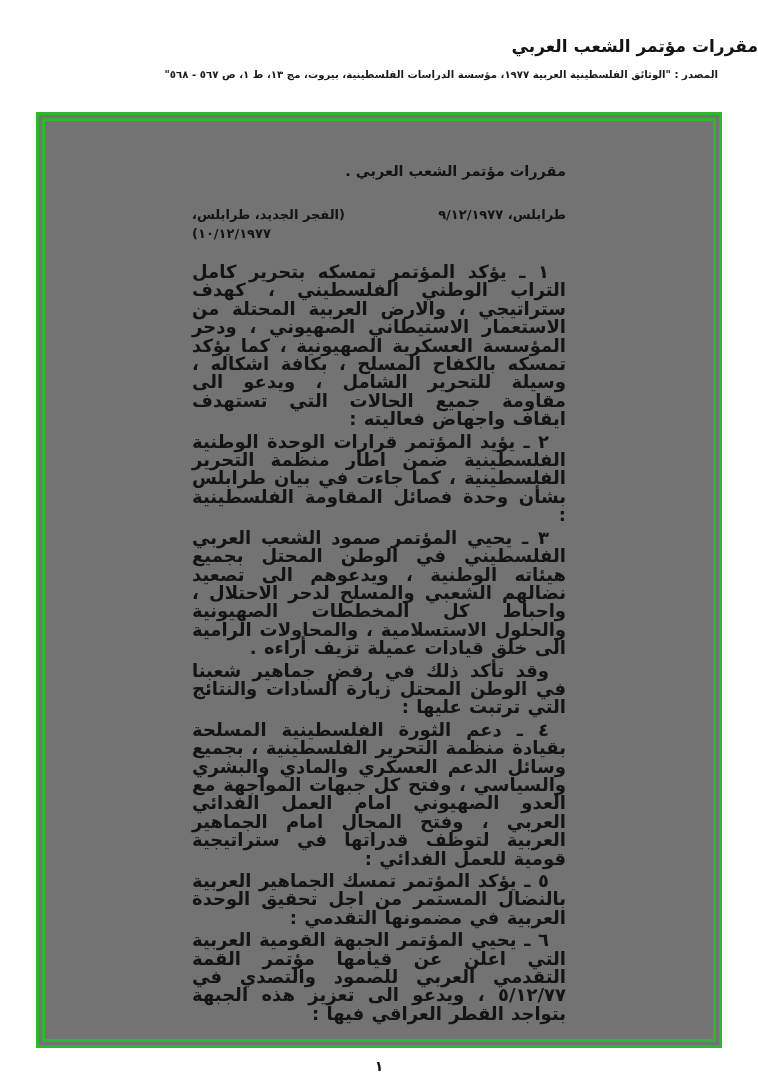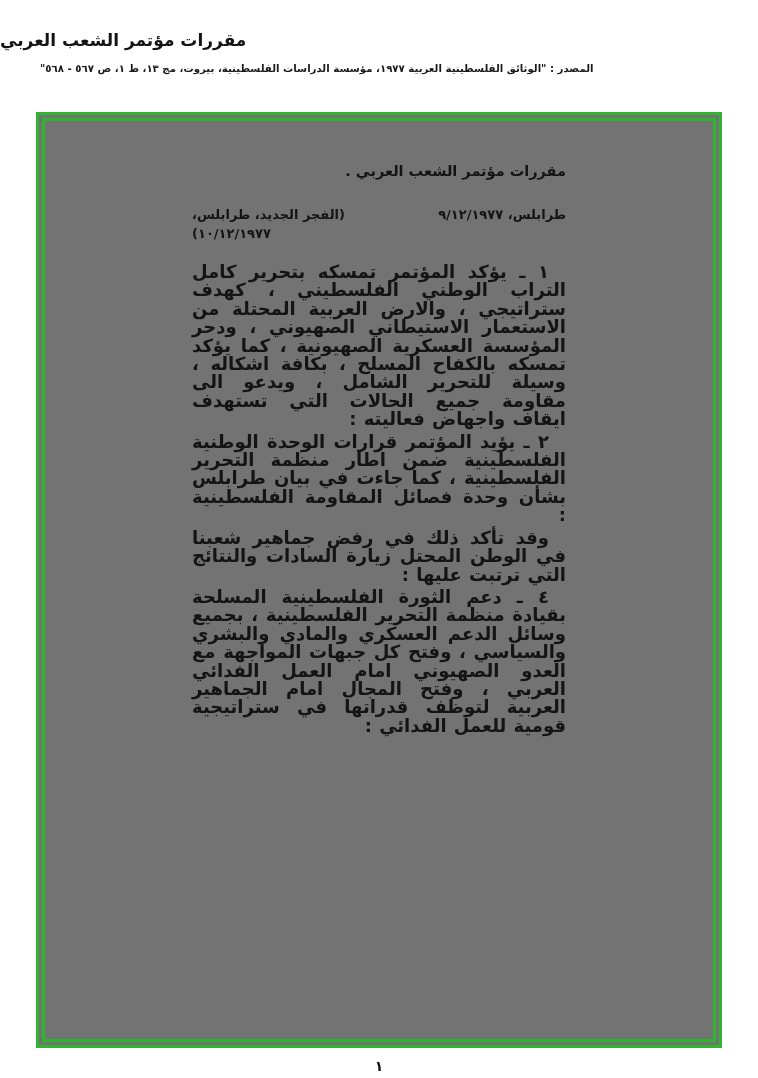--- a/index.html
+++ b/index.html
@@ -14,23 +14,23 @@
   }
   .page {
     position: relative;
     width: 758px;
     height: 1078px;
     direction: rtl;
   }
   
   .page-header {
     position: absolute;
-    top: 30px;
+    top: 36px;
     left: 0; right: 0;
-    text-align: left;
+    text-align: right;
   }
   .page-title {
     font-size: 17px;
     font-weight: 700;
     letter-spacing: 0.5px;
   }
   .source-line {
     margin-top: 13px;
     font-size: 10.2px;
     font-weight: 700;
@@ -115,22 +115,25 @@
 
         <div class="doc-title">مقررات مؤتمر الشعب العربي .</div>
 
         <div class="dateline">
           <span class="dateline-place">طرابلس، ٩/١٢/١٩٧٧</span>
           <span class="dateline-citation">(الفجر الجديد، طرابلس، ١٠/١٢/١٩٧٧)</span>
         </div>
 
         <p>١ ـ يؤكد المؤتمر تمسكه بتحرير كامل التراب الوطني الفلسطيني ، كهدف ستراتيجي ، والارض العربية المحتلة من الاستعمار الاستيطاني الصهيوني ، ودحر المؤسسة العسكرية الصهيونية ، كما يؤكد تمسكه بالكفاح المسلح ، بكافة اشكاله ، وسيلة للتحرير الشامل ، ويدعو الى مقاومة جميع الحالات التي تستهدف ايقاف واجهاض فعاليته :</p>
         <p>٢ ـ يؤيد المؤتمر قرارات الوحدة الوطنية الفلسطينية ضمن اطار منظمة التحرير الفلسطينية ، كما جاءت في بيان طرابلس بشأن وحدة فصائل المقاومة الفلسطينية :</p>
+        <p>٣ ـ يحيي المؤتمر صمود الشعب العربي الفلسطيني في الوطن المحتل بجميع هيئاته الوطنية ، ويدعوهم الى تصعيد نضالهم الشعبي والمسلح لدحر الاحتلال ، واحباط كل المخططات الصهيونية والحلول الاستسلامية ، والمحاولات الرامية الى خلق قيادات عميلة تزيف أراءه .</p>
         <p>وقد تأكد ذلك في رفض جماهير شعبنا في الوطن المحتل زيارة السادات والنتائج التي ترتبت عليها :</p>
         <p>٤ ـ دعم الثورة الفلسطينية المسلحة بقيادة منظمة التحرير الفلسطينية ، بجميع وسائل الدعم العسكري والمادي والبشري والسياسي ، وفتح كل جبهات المواجهة مع العدو الصهيوني امام العمل الفدائي العربي ، وفتح المجال امام الجماهير العربية لتوظف قدراتها في ستراتيجية قومية للعمل الفدائي :</p>
+        <p>٥ ـ يؤكد المؤتمر تمسك الجماهير العربية بالنضال المستمر من اجل تحقيق الوحدة العربية في مضمونها التقدمي :</p>
+        <p>٦ ـ يحيي المؤتمر الجبهة القومية العربية التي اعلن عن قيامها مؤتمر القمة التقدمي العربي للصمود والتصدي في ٥/١٢/٧٧ ، ويدعو الى تعزيز هذه الجبهة بتواجد القطر العراقي فيها :</p>
 
       </div>
     </div>
   </div>
 
   <div class="page-number">١</div>
 
 </div>
 
 </body></html>

